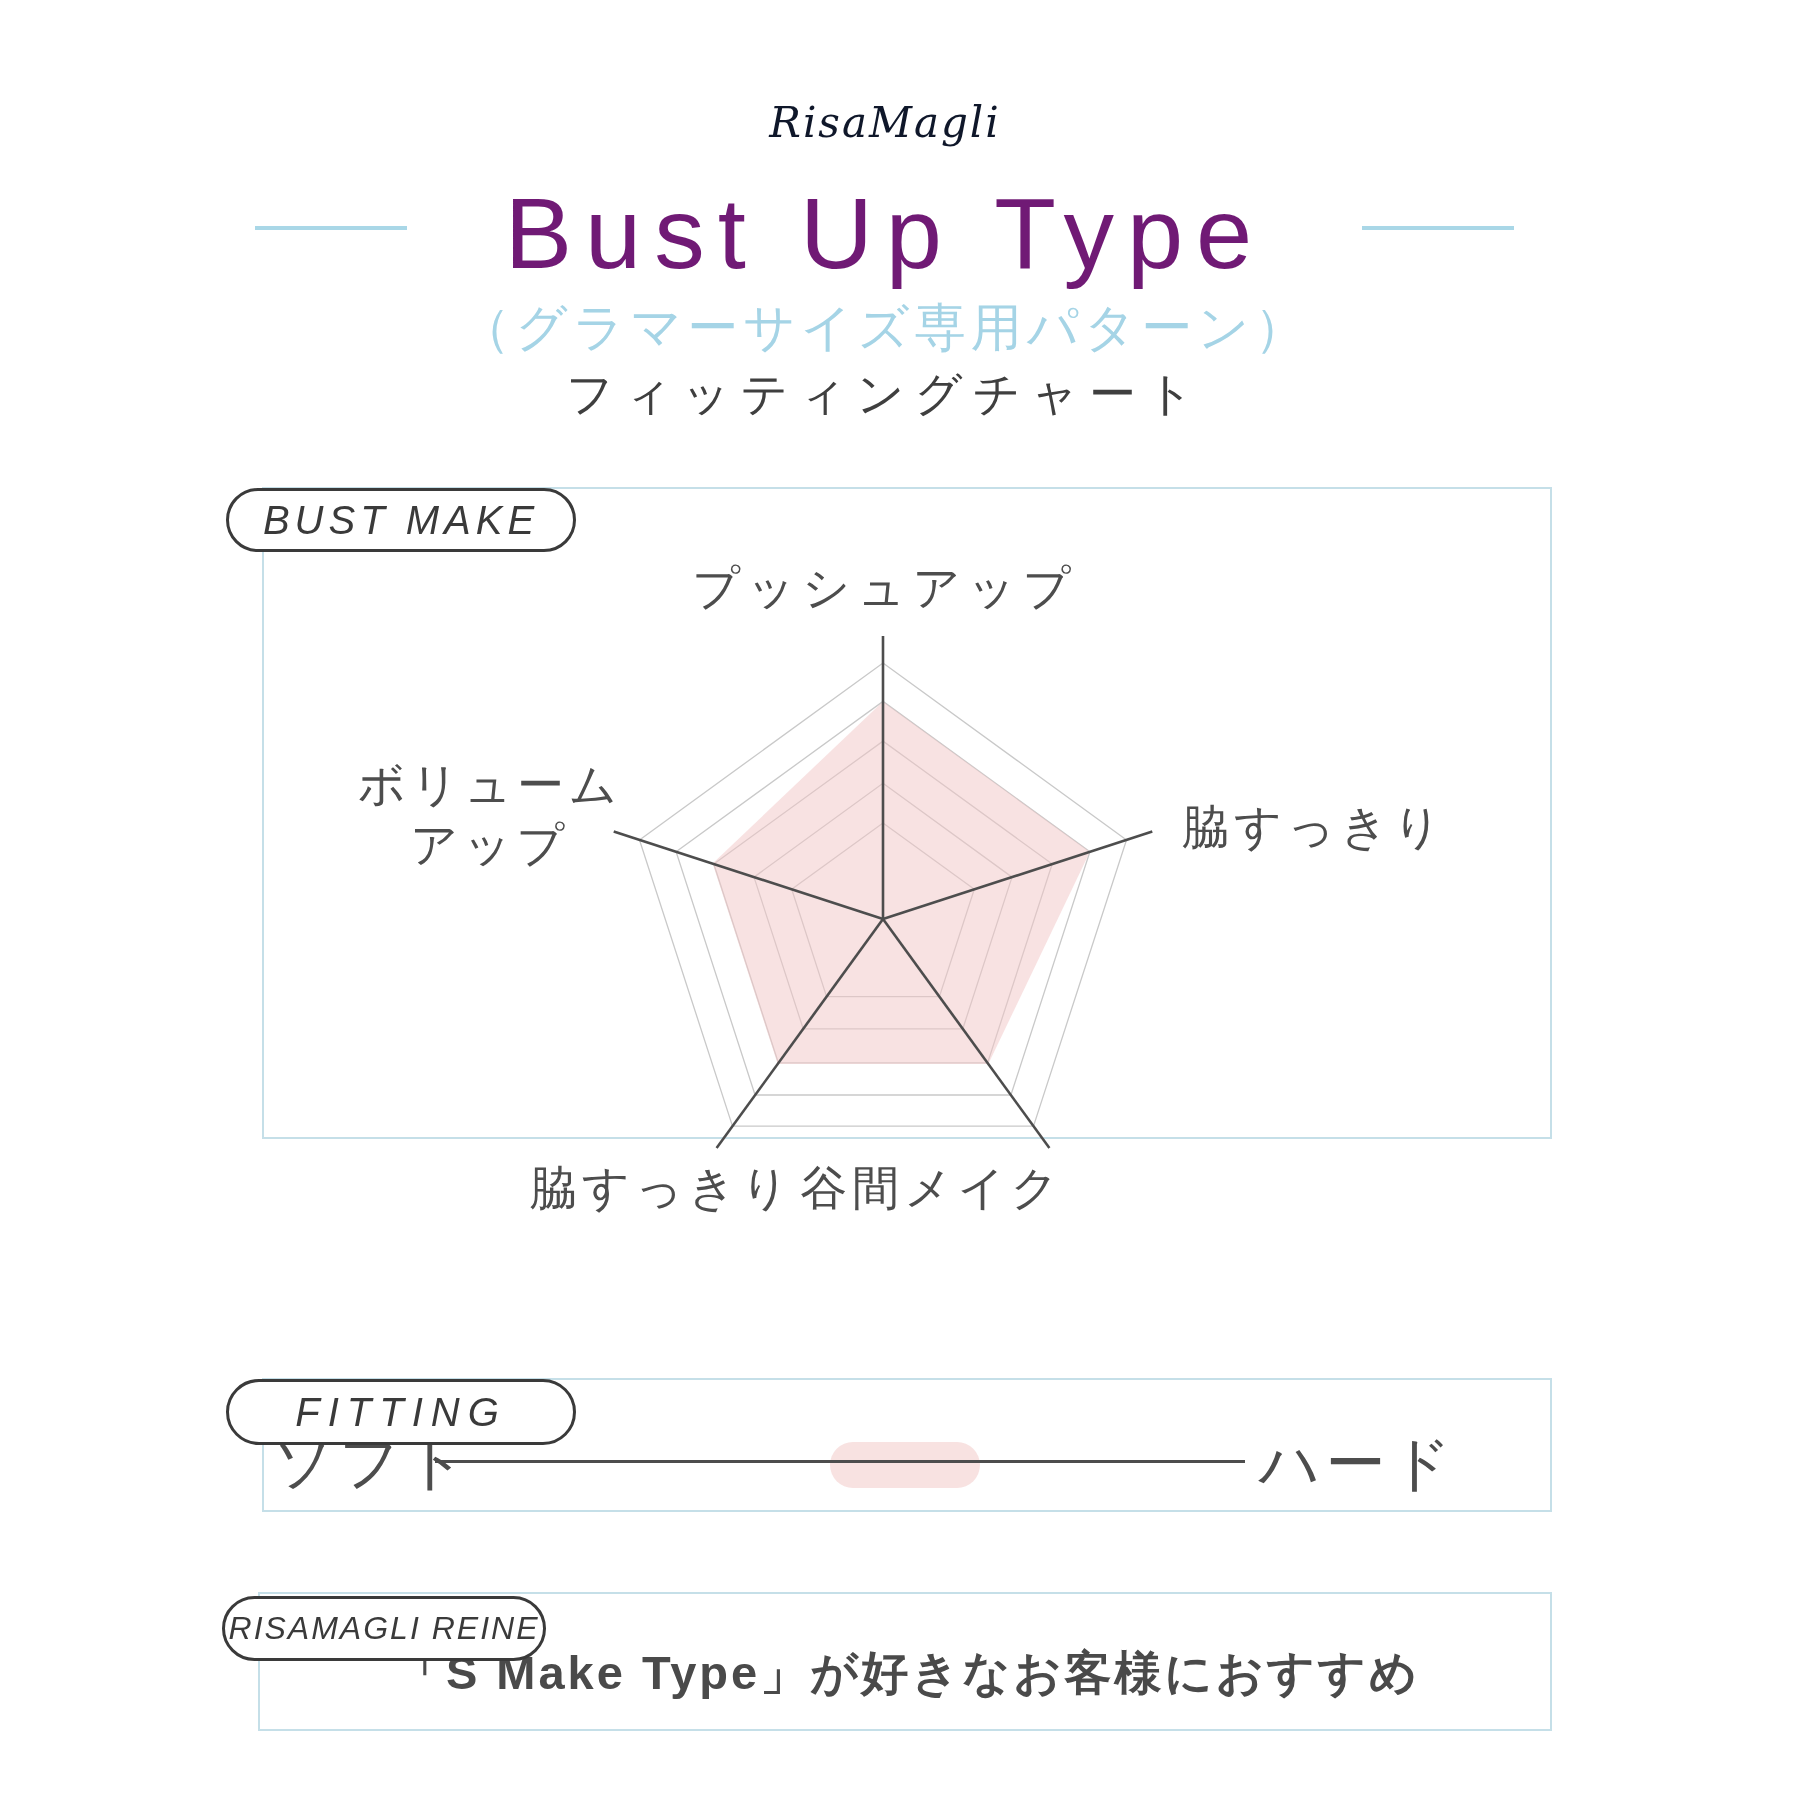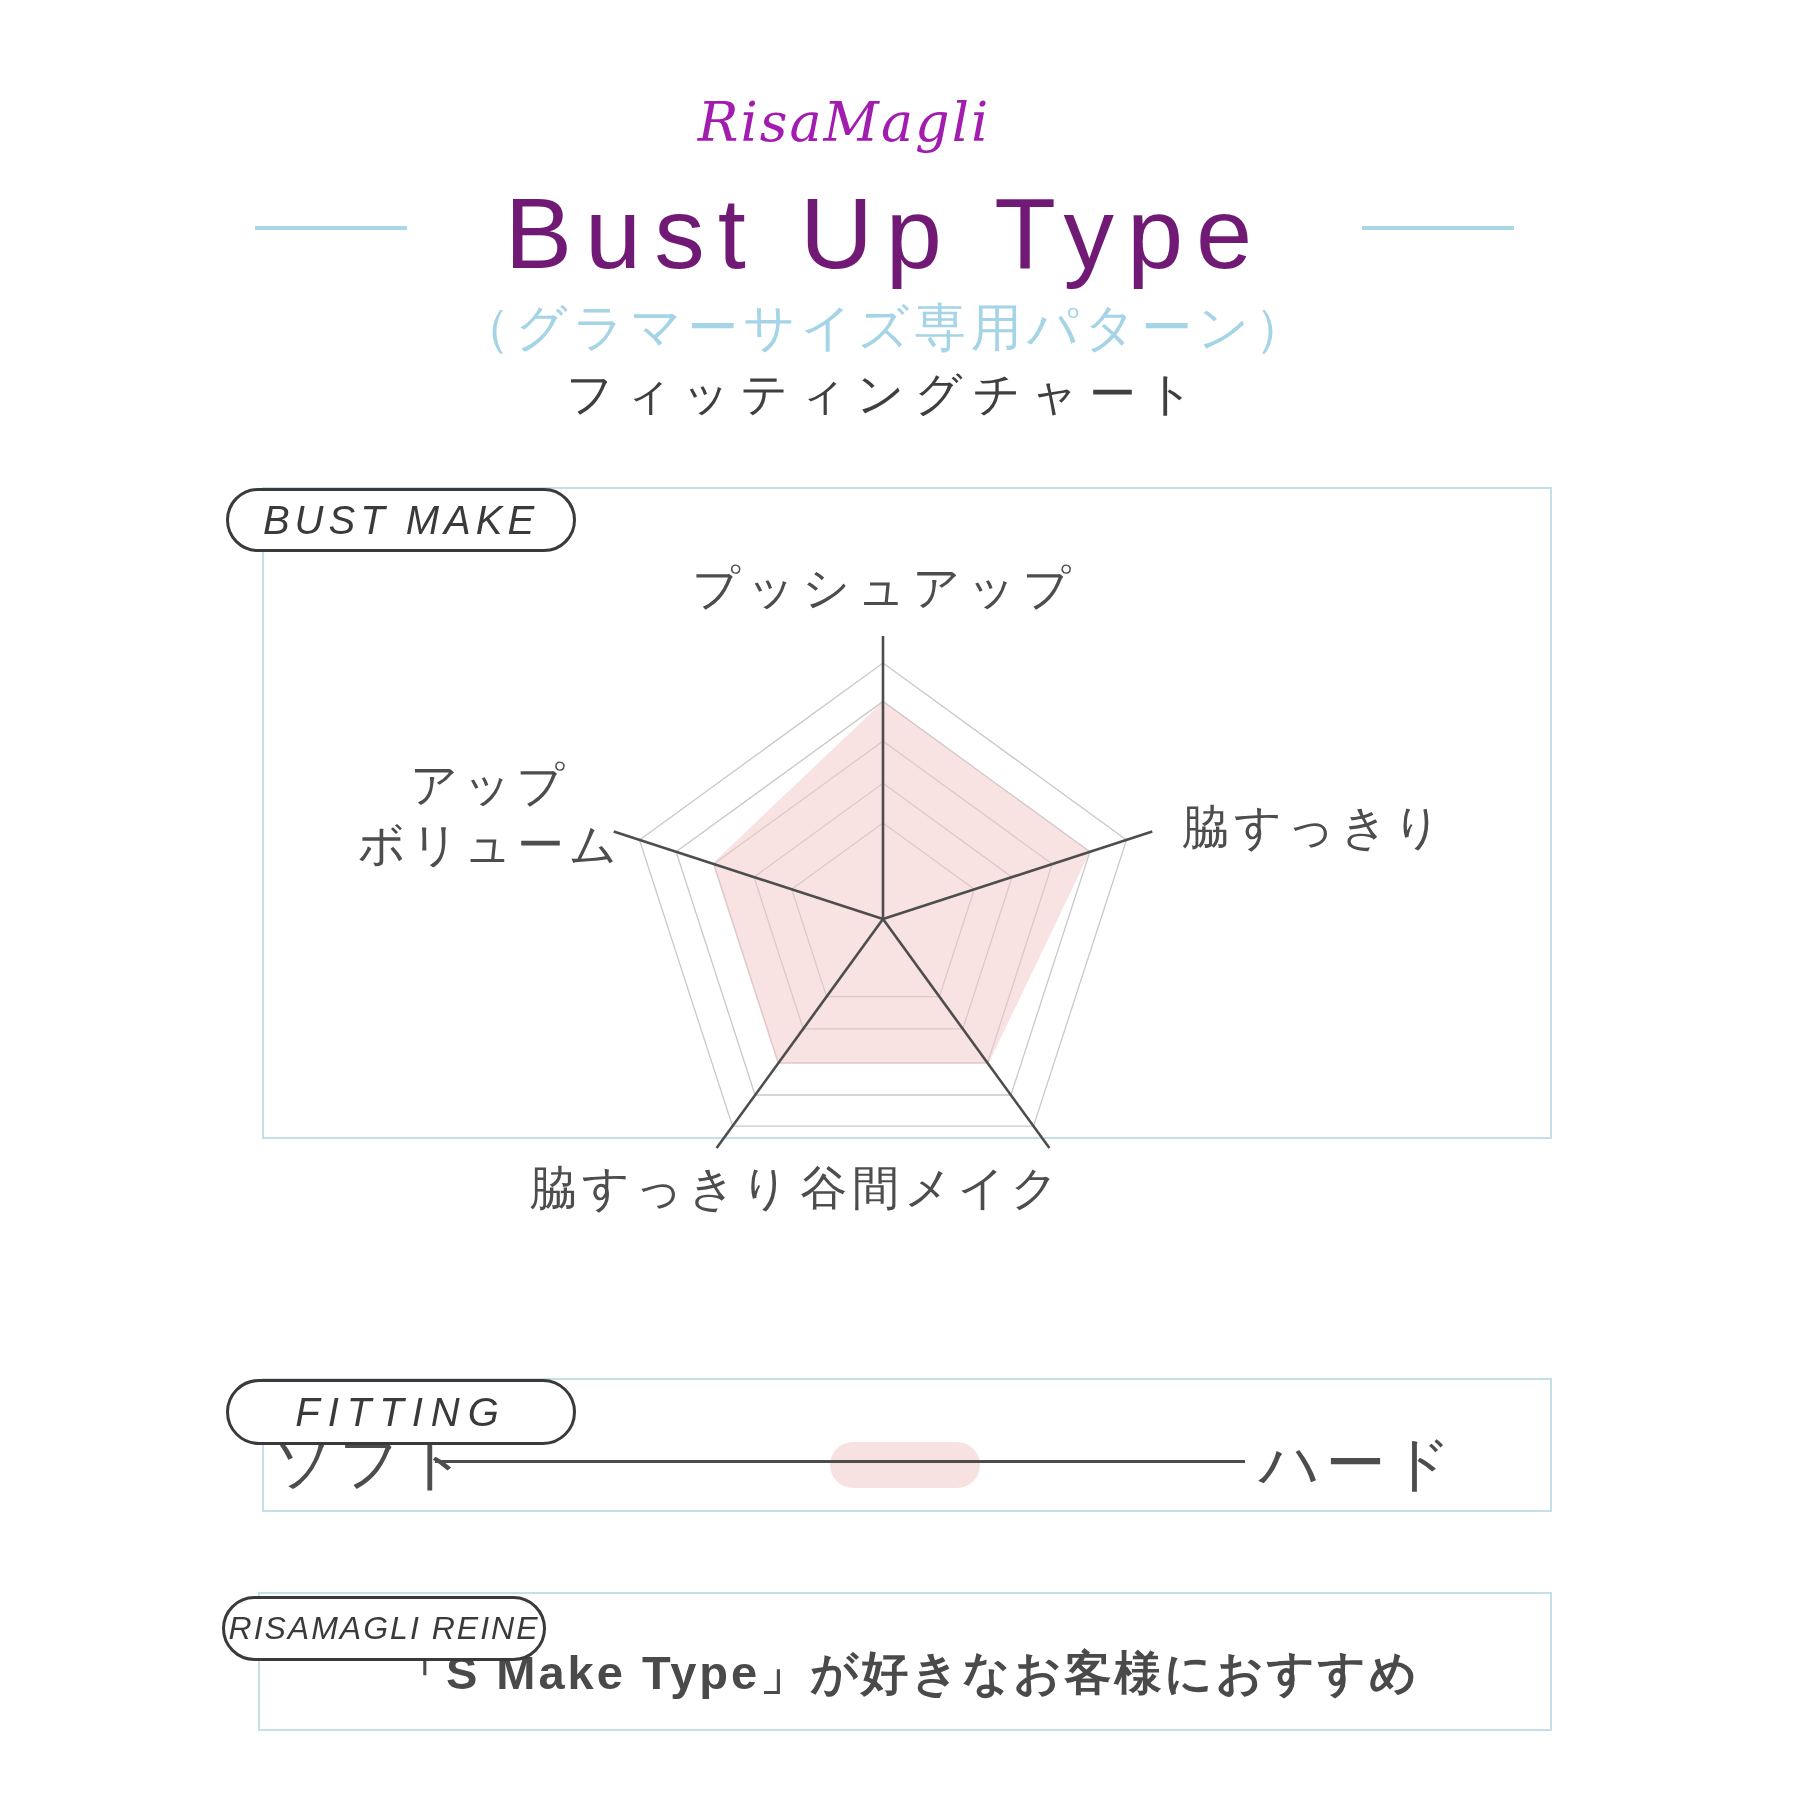--- a/index.html
+++ b/index.html
@@ -6,22 +6,22 @@
   body{
     width:1800px;height:1800px;position:relative;background:#ffffff;
     font-family:"Liberation Sans","DejaVu Sans",sans-serif;
     color:#4a4a4a;overflow:hidden;
   }
   .abs{position:absolute;}
   .ctr{transform:translate(-50%,-50%);white-space:nowrap;}
   .vctr{transform:translateY(-50%);white-space:nowrap;}
 
   
-  .logo{left:844px;top:122px;font-family:"DejaVu Serif","Liberation Serif",serif;
-    font-style:italic;font-size:54px;color:#a21caf;letter-spacing:2px;z-index:2;}
+  .logo{left:885px;top:122px;font-family:"DejaVu Serif","Liberation Serif",serif;
+    font-style:italic;font-size:42px;color:#0f172a;letter-spacing:2px;z-index:2;}
   .main-title{left:885px;top:233px;font-size:101px;font-weight:300;
     letter-spacing:13px;color:#701a75;z-index:2;}
   .title-line{top:226px;width:152px;height:4px;background:#a9d7e7;z-index:2;}
   .title-line.left{left:255px;}
   .title-line.right{left:1362px;}
   .sub-title{left:885px;top:328px;font-size:51px;font-weight:400;
     letter-spacing:5px;color:#a5d4e6;z-index:2;}
   .chart-title{left:885px;top:394px;font-size:47px;font-weight:500;
     letter-spacing:10px;color:#3f3f3f;z-index:2;}
 
@@ -98,22 +98,22 @@
 <div class="abs pill pill-fitting">
   <span>FITTING</span>
 </div>
 <div class="abs pill pill-reine">
   <span>RISAMAGLI REINE</span>
 </div>
 
 <div class="abs ctr radar-label lbl-pushup">プッシュアップ</div>
 <div class="abs vctr radar-label lbl-waki">脇すっきり</div>
 <div class="abs radar-label lbl-volume">
+  <div>ボリューム</div>
   <div>アップ</div>
-  <div>ボリューム</div>
 </div>
 <div class="abs ctr radar-label lbl-marumune">脇すっきり</div>
 <div class="abs ctr radar-label lbl-tanima">谷間メイク</div>
 
 <div class="abs ctr fit-label fit-soft">ソフト</div>
 <div class="abs fit-marker"></div>
 <div class="abs fit-line"></div>
 <div class="abs ctr fit-label fit-hard">ハード</div>
 
 <div class="abs ctr reine-note">「S Make Type」が好きなお客様におすすめ</div>

